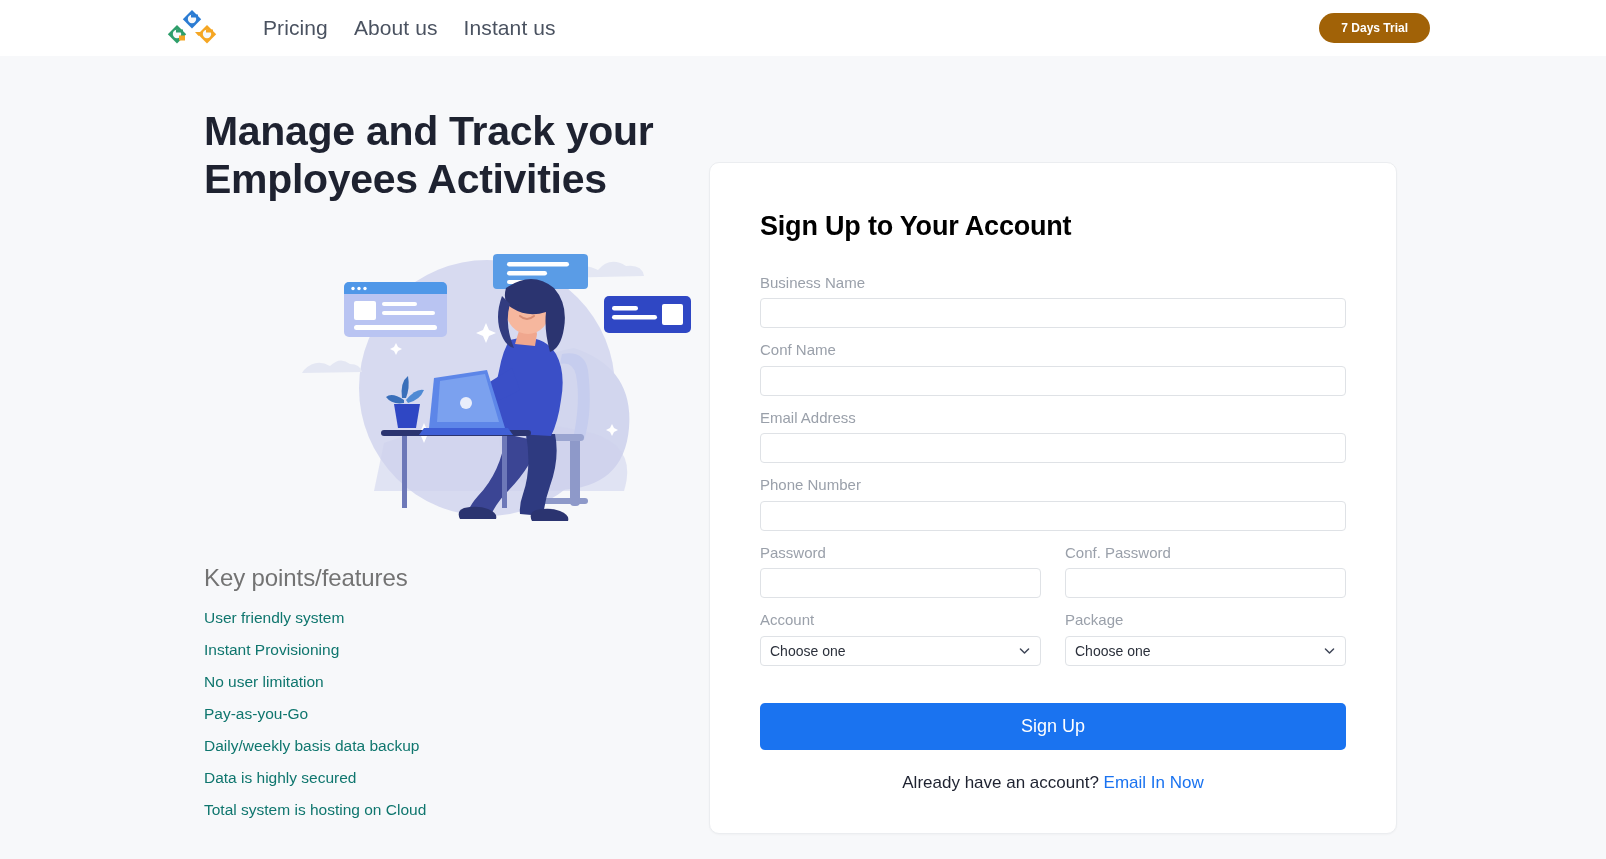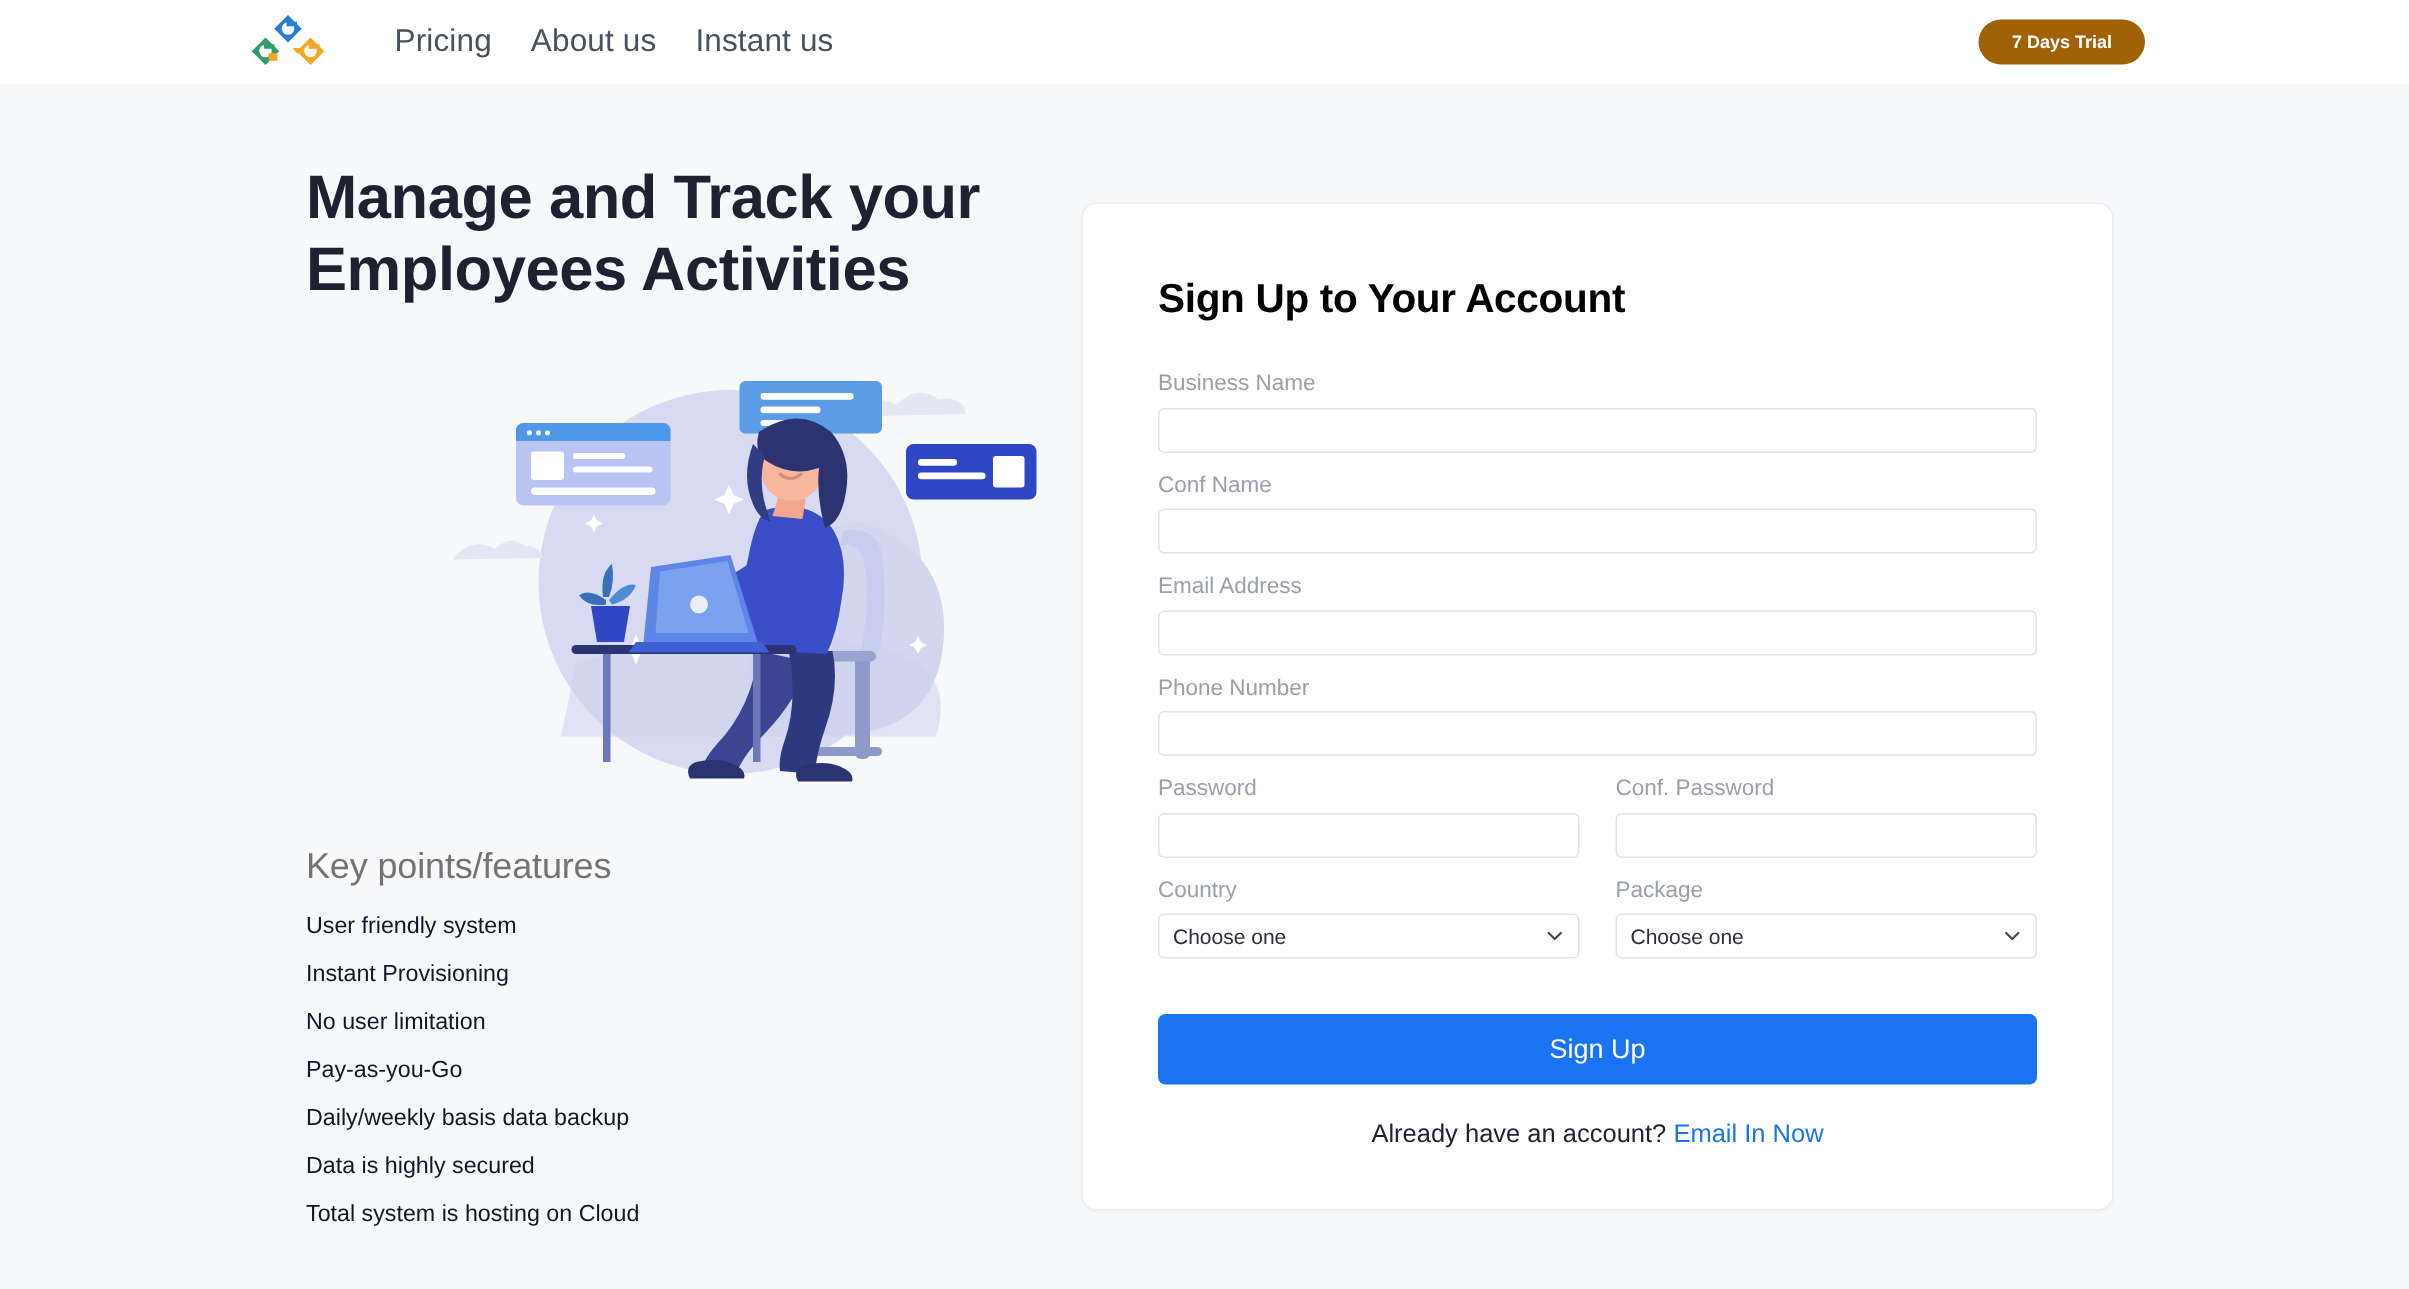--- a/index.html
+++ b/index.html
@@ -54,23 +54,22 @@
   }
 
   
   .page {
     background: #f7f8fa;
     height: 803px;
     padding: 0;
   }
   .content {
     display: flex;
-    align-items: center;
+    align-items: flex-end;
     padding: 0 176px 0 204px;
-    gap: 12px;
   }
 
   
   .left-col {
     width: 500px;
     flex: 0 0 auto;
     padding-top: 52px;
   }
   .hero-title {
     font-size: 41px;
@@ -94,21 +93,21 @@
     margin: 36px 0 0 0;
     letter-spacing: -0.1px;
   }
   .features-list {
     list-style: none;
     margin: 18px 0 0 0;
     padding: 0;
   }
   .feature-item {
     font-size: 15.5px;
-    color: #0f172a;
+    color: #0f766e;
     line-height: 1;
     margin-bottom: 16.5px;
   }
 
   
   .right-col {
     flex: 1 1 auto;
     padding-top: 53px;
     display: flex;
     justify-content: flex-start;
@@ -383,21 +382,21 @@
             <input class="field-input" type="password" placeholder="" style="">
           </div>
           <div class="field">
             <label class="field-label">Conf. Password</label>
             <input class="field-input" type="password" placeholder="" style="">
           </div>
         </div>
 
         <div class="row-2">
           <div class="field">
-            <label class="field-label">Country</label>
+            <label class="field-label">Account</label>
             <div class="select-wrap">
               <select class="field-select">
                 <option>Choose one</option>
               </select>
               <svg class="chevron" viewBox="0 0 16 16" aria-hidden="true">
                 <path d="M3 5.5 L8 10.5 L13 5.5" fill="none" stroke="#3f4657" stroke-width="1.8" stroke-linecap="round" stroke-linejoin="round"></path>
               </svg>
             </div>
           </div>
           <div class="field">

